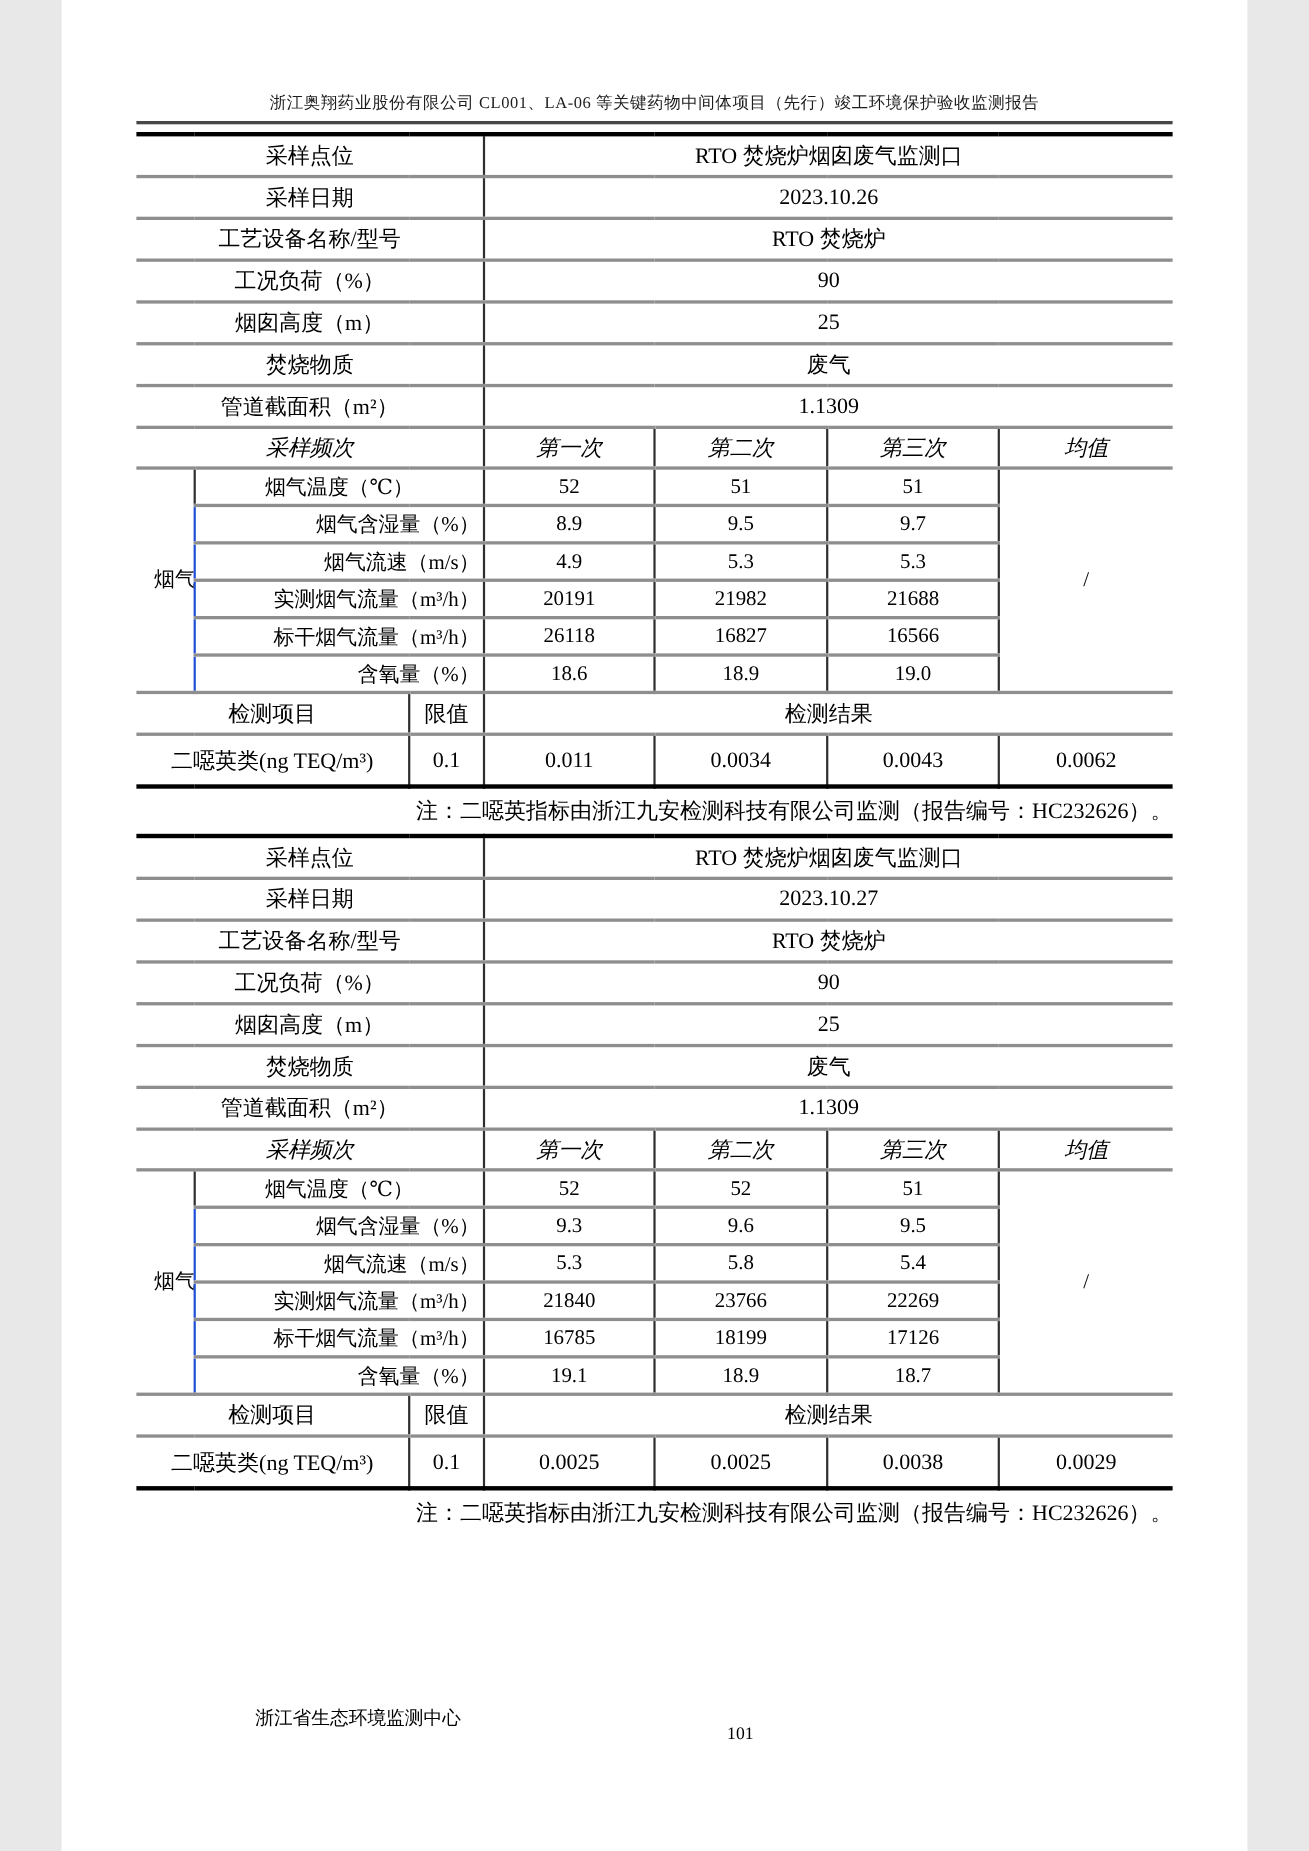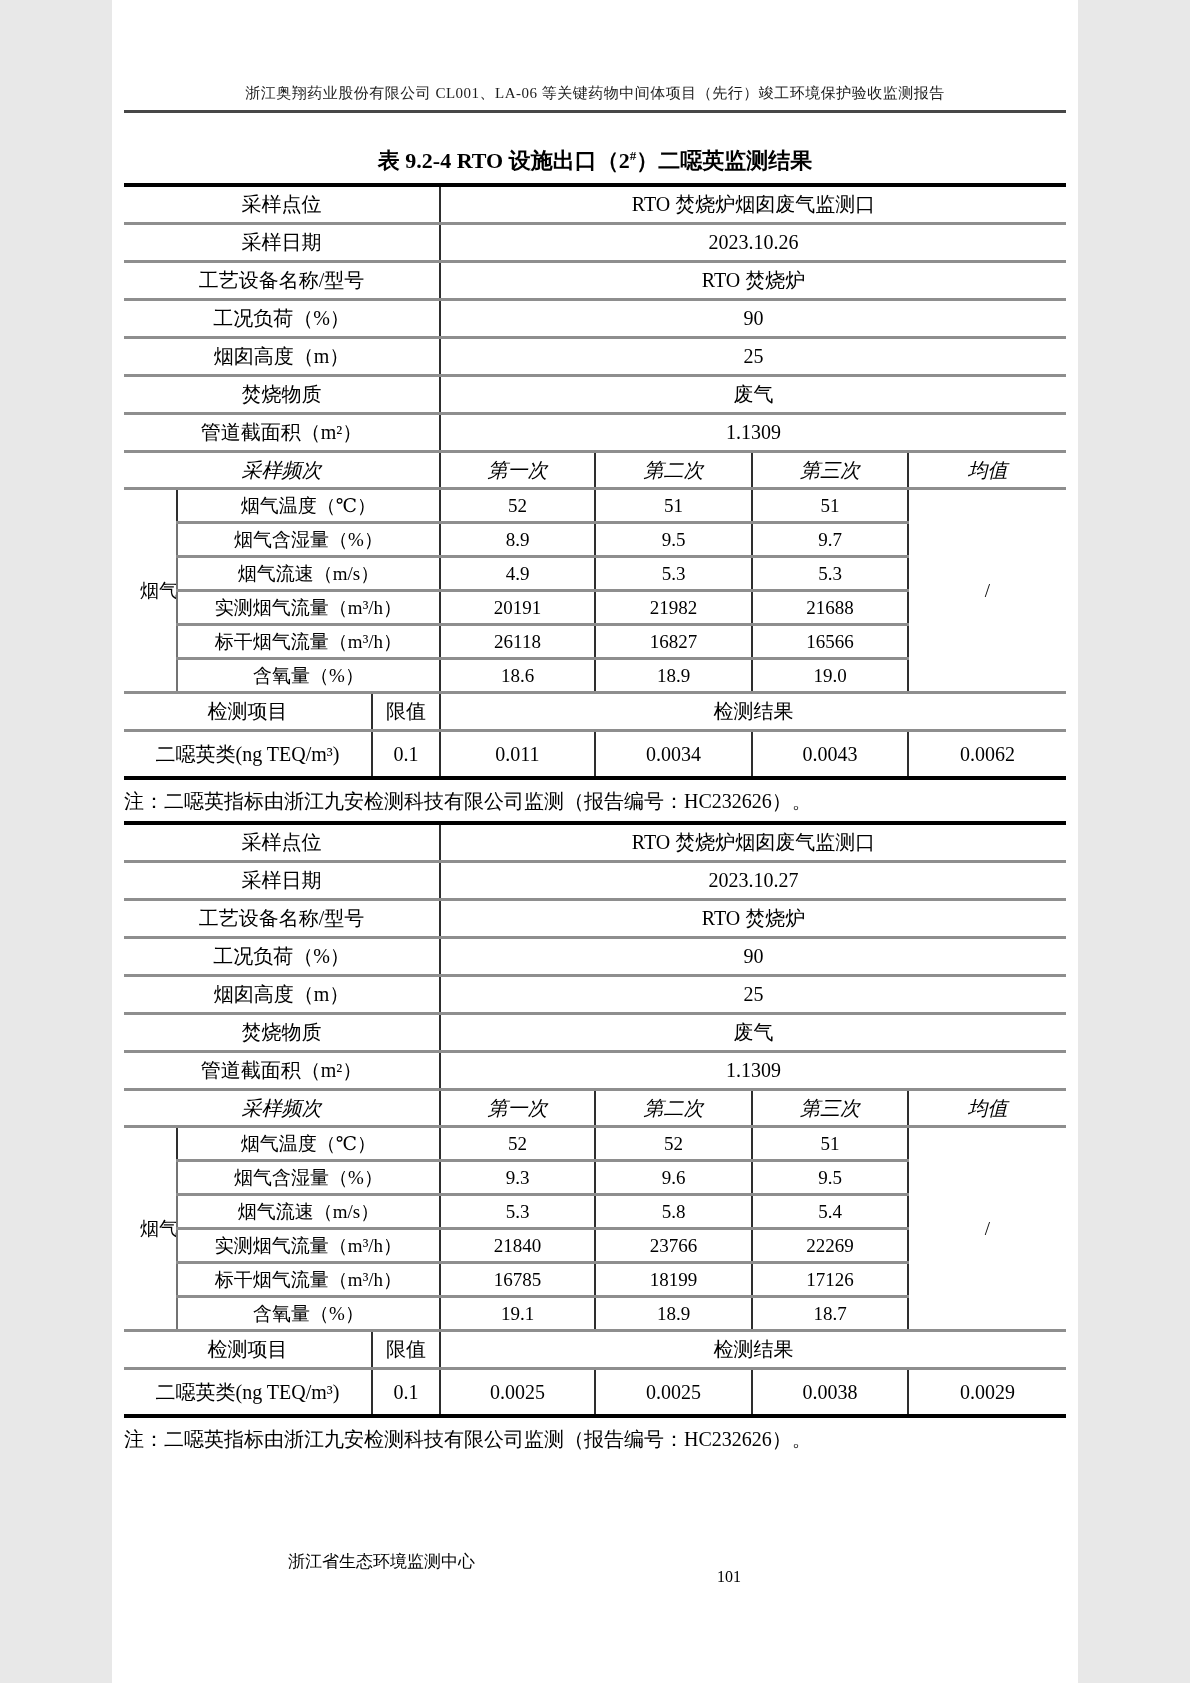--- a/index.html
+++ b/index.html
@@ -1,55 +1,52 @@
 <!DOCTYPE html>
 <html><head>
 <meta charset="utf-8">
 <style>
   html,body{margin:0;padding:0;background:#e8e8e8;}
-  .page{position:relative;width:966px;height:1683px;margin:0 auto;background:#ffffff;
+  .page{position:relative;width:1078px;height:1683px;margin:0 auto;background:#ffffff;
         font-family:"Liberation Serif","DejaVu Serif",serif;color:#000;overflow:hidden;}
   .content{width:942px;margin:0 auto;}
   .doc-header{padding-top:84px;text-align:center;font-size:15px;letter-spacing:.5px;color:#1c1c1c;}
   .header-rule{margin-top:7px;height:3px;background:#474747;}
   .tbl-title{text-align:center;font-weight:bold;font-size:22px;margin-top:28px;line-height:30px;}
   .tbl-title .sup{font-size:13px;vertical-align:super;}
   table.rpt{border-collapse:collapse;table-layout:fixed;width:942px;margin-top:7px;
             border-top:4px solid #000;border-bottom:4px solid #000;}
   .rpt td{text-align:center;vertical-align:middle;font-size:20px;padding:0 3px;
           border-left:2px solid #2e2e2e;border-top:3px solid #8e8e8e;overflow:hidden;white-space:nowrap;}
   .rpt td:first-child{border-left:none;}
-  .rpt td.bl{border-left:2px solid #737373;}
+  .rpt td.bl{border-left:2px solid #1d4ed8;text-align:right;}
   .rpt tr:first-child > td{border-top:none;}
   .r-info > td{height:35px;}
   .r-freq > td{height:34px;font-style:italic;}
   .r-param > td{height:31px;font-size:19px;}
   .r-head > td{height:35px;}
   .r-res  > td{height:44px;}
   .vcell{padding:0;}
   .vlabel{display:inline-block;width:20px;line-height:38px;font-size:19px;word-break:break-all;vertical-align:middle;}
   .avg-cell{font-size:20px;}
-  .note{margin-top:8px;font-size:20px;line-height:26px;text-align:left;}
+  .note{margin-top:8px;font-size:20px;line-height:26px;text-align:right;}
   .body-par{margin-top:12px;padding-left:75px;font-size:26px;line-height:32px;}
   .doc-footer{position:absolute;top:1550px;left:124px;width:942px;font-size:17px;}
   .footer-org{position:absolute;left:52px;top:0;}
   .page-num{position:absolute;left:481px;top:18px;font-size:16px;}
 </style>
 </head>
 <body>
 
 <div class="page">
   <div class="content">
 
     <div class="doc-header">浙江奥翔药业股份有限公司 CL001、LA-06 等关键药物中间体项目（先行）竣工环境保护验收监测报告</div>
     <div class="header-rule"></div>
 
-    <div class="tbl-title">
-      <span>表 9.2-4 RTO 设施出口（2</span><span class="sup">#</span><span>）二噁英监测结果</span>
-    </div>
 
     <table class="rpt">
       <colgroup>
           <col style="width:53px">
           <col style="width:195px">
           <col style="width:68px">
           <col style="width:155px">
           <col style="width:157px">
           <col style="width:156px">
           <col style="width:158px">

